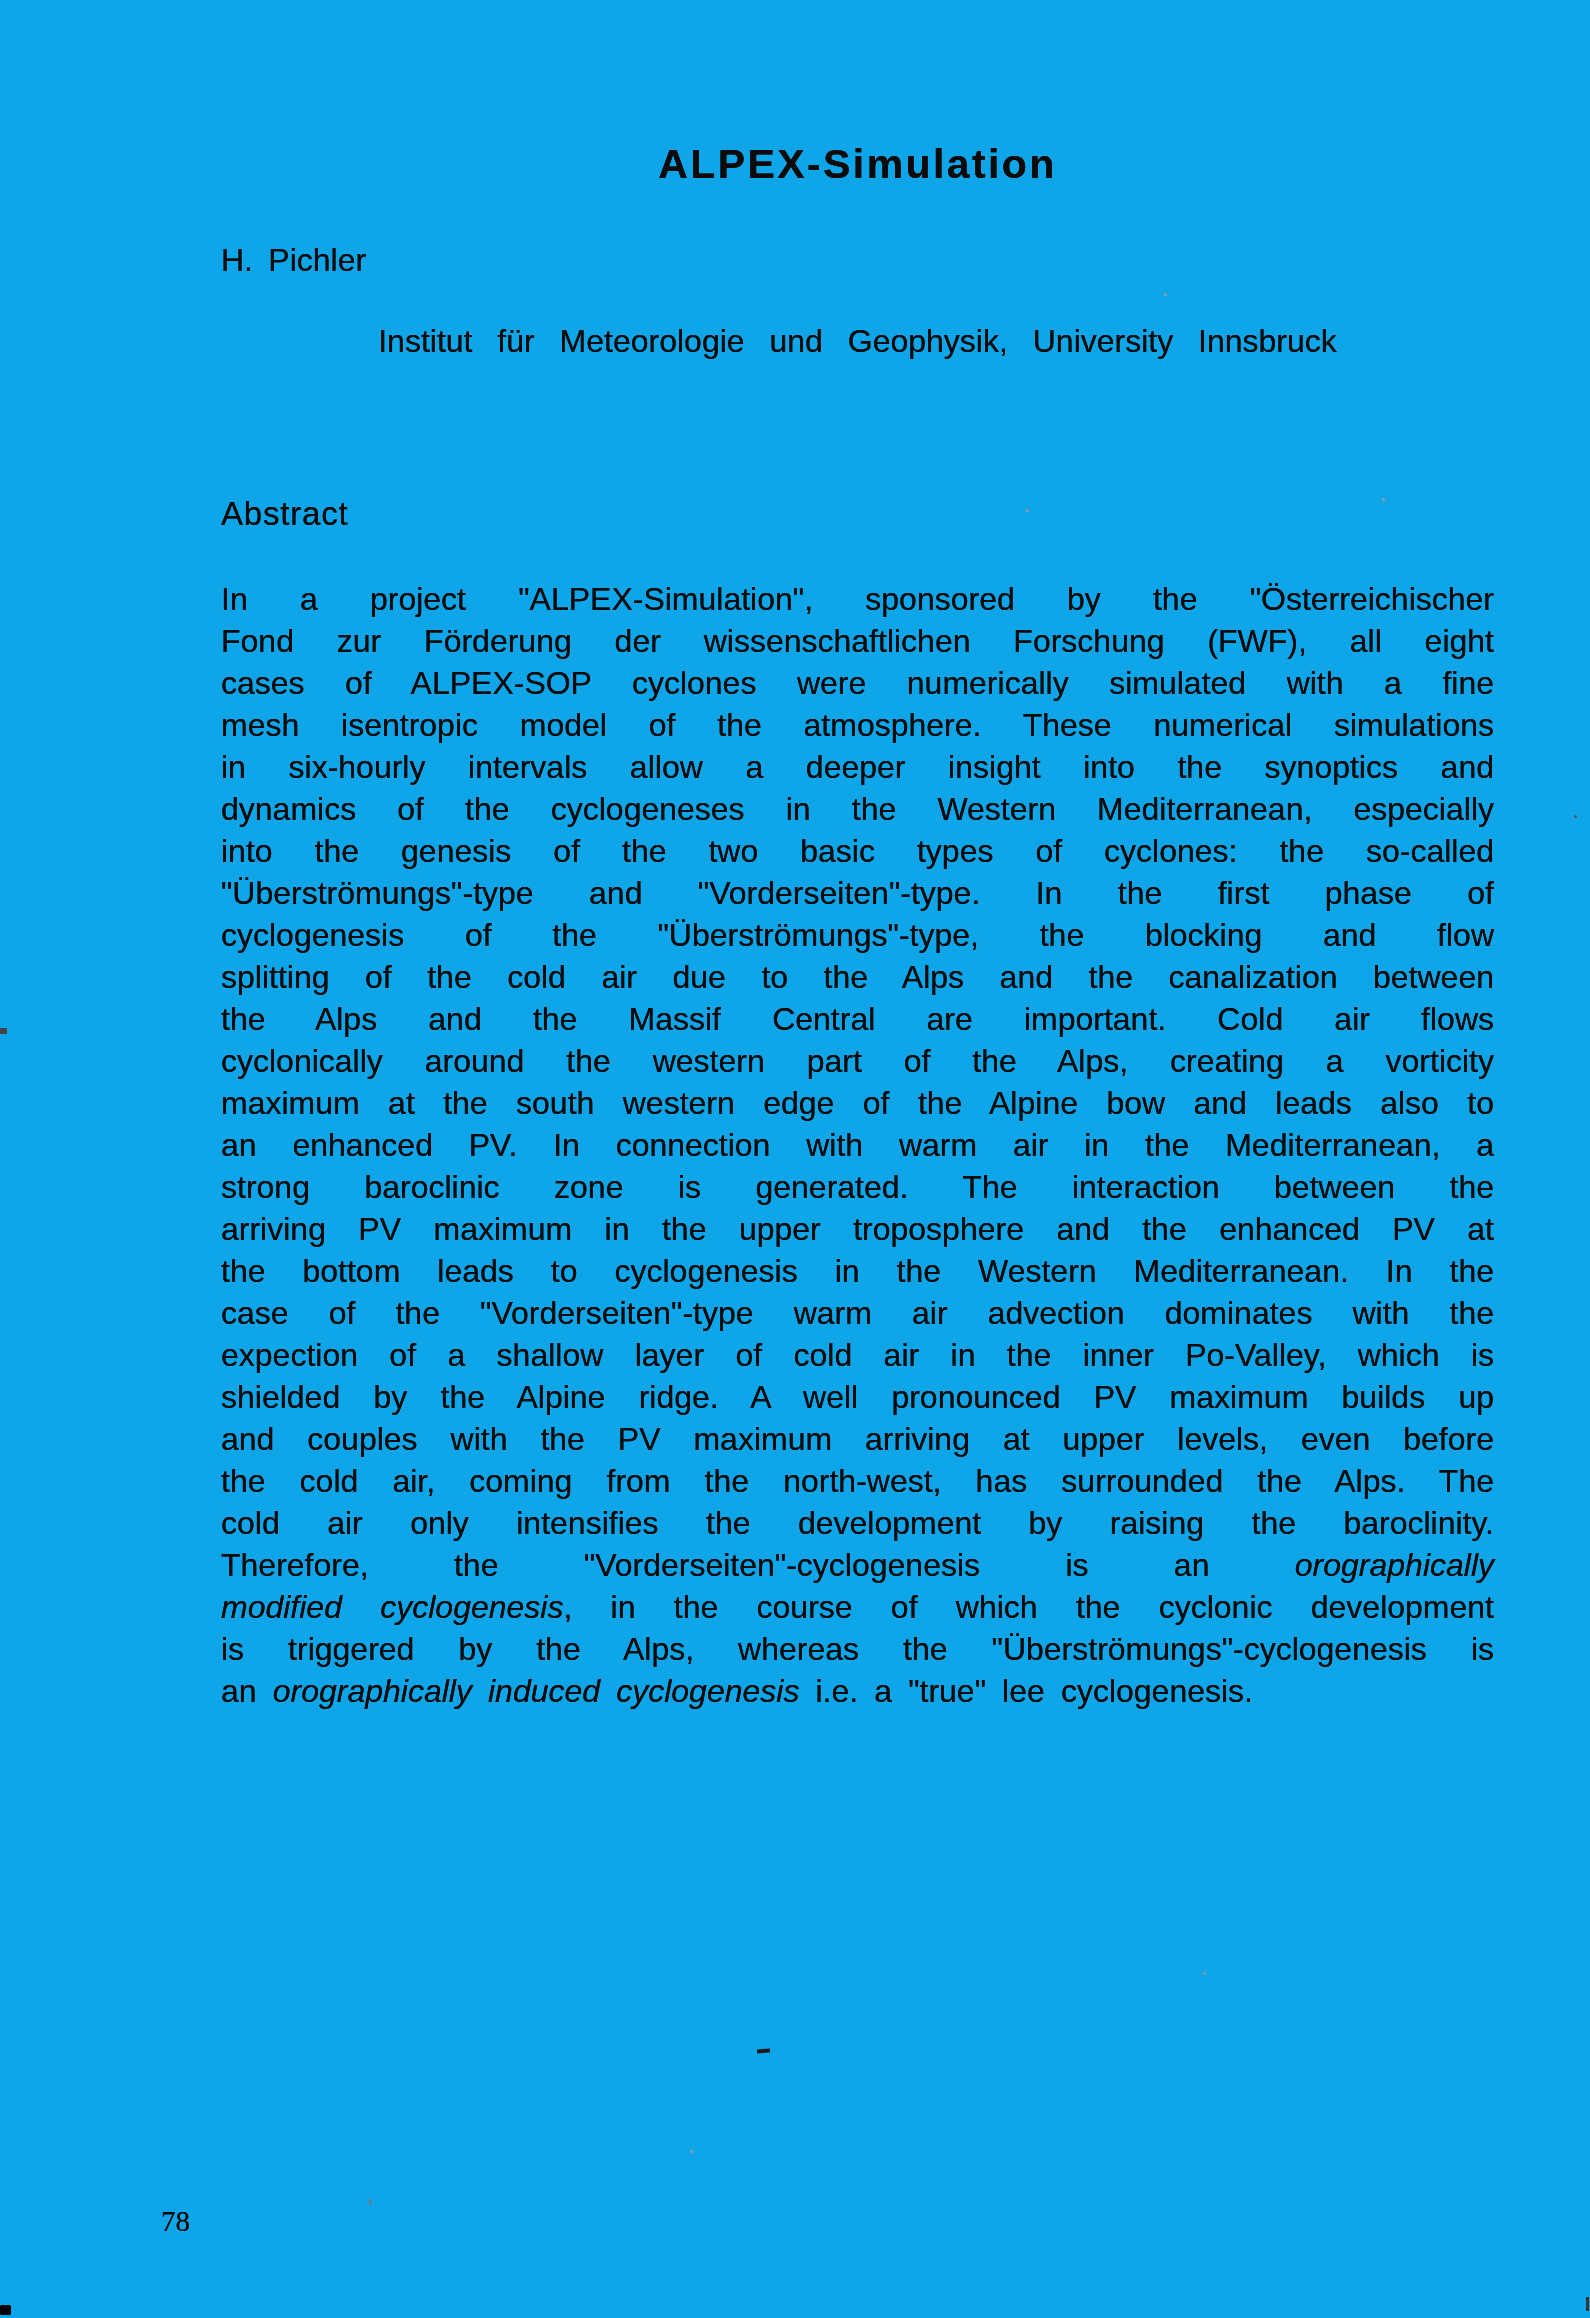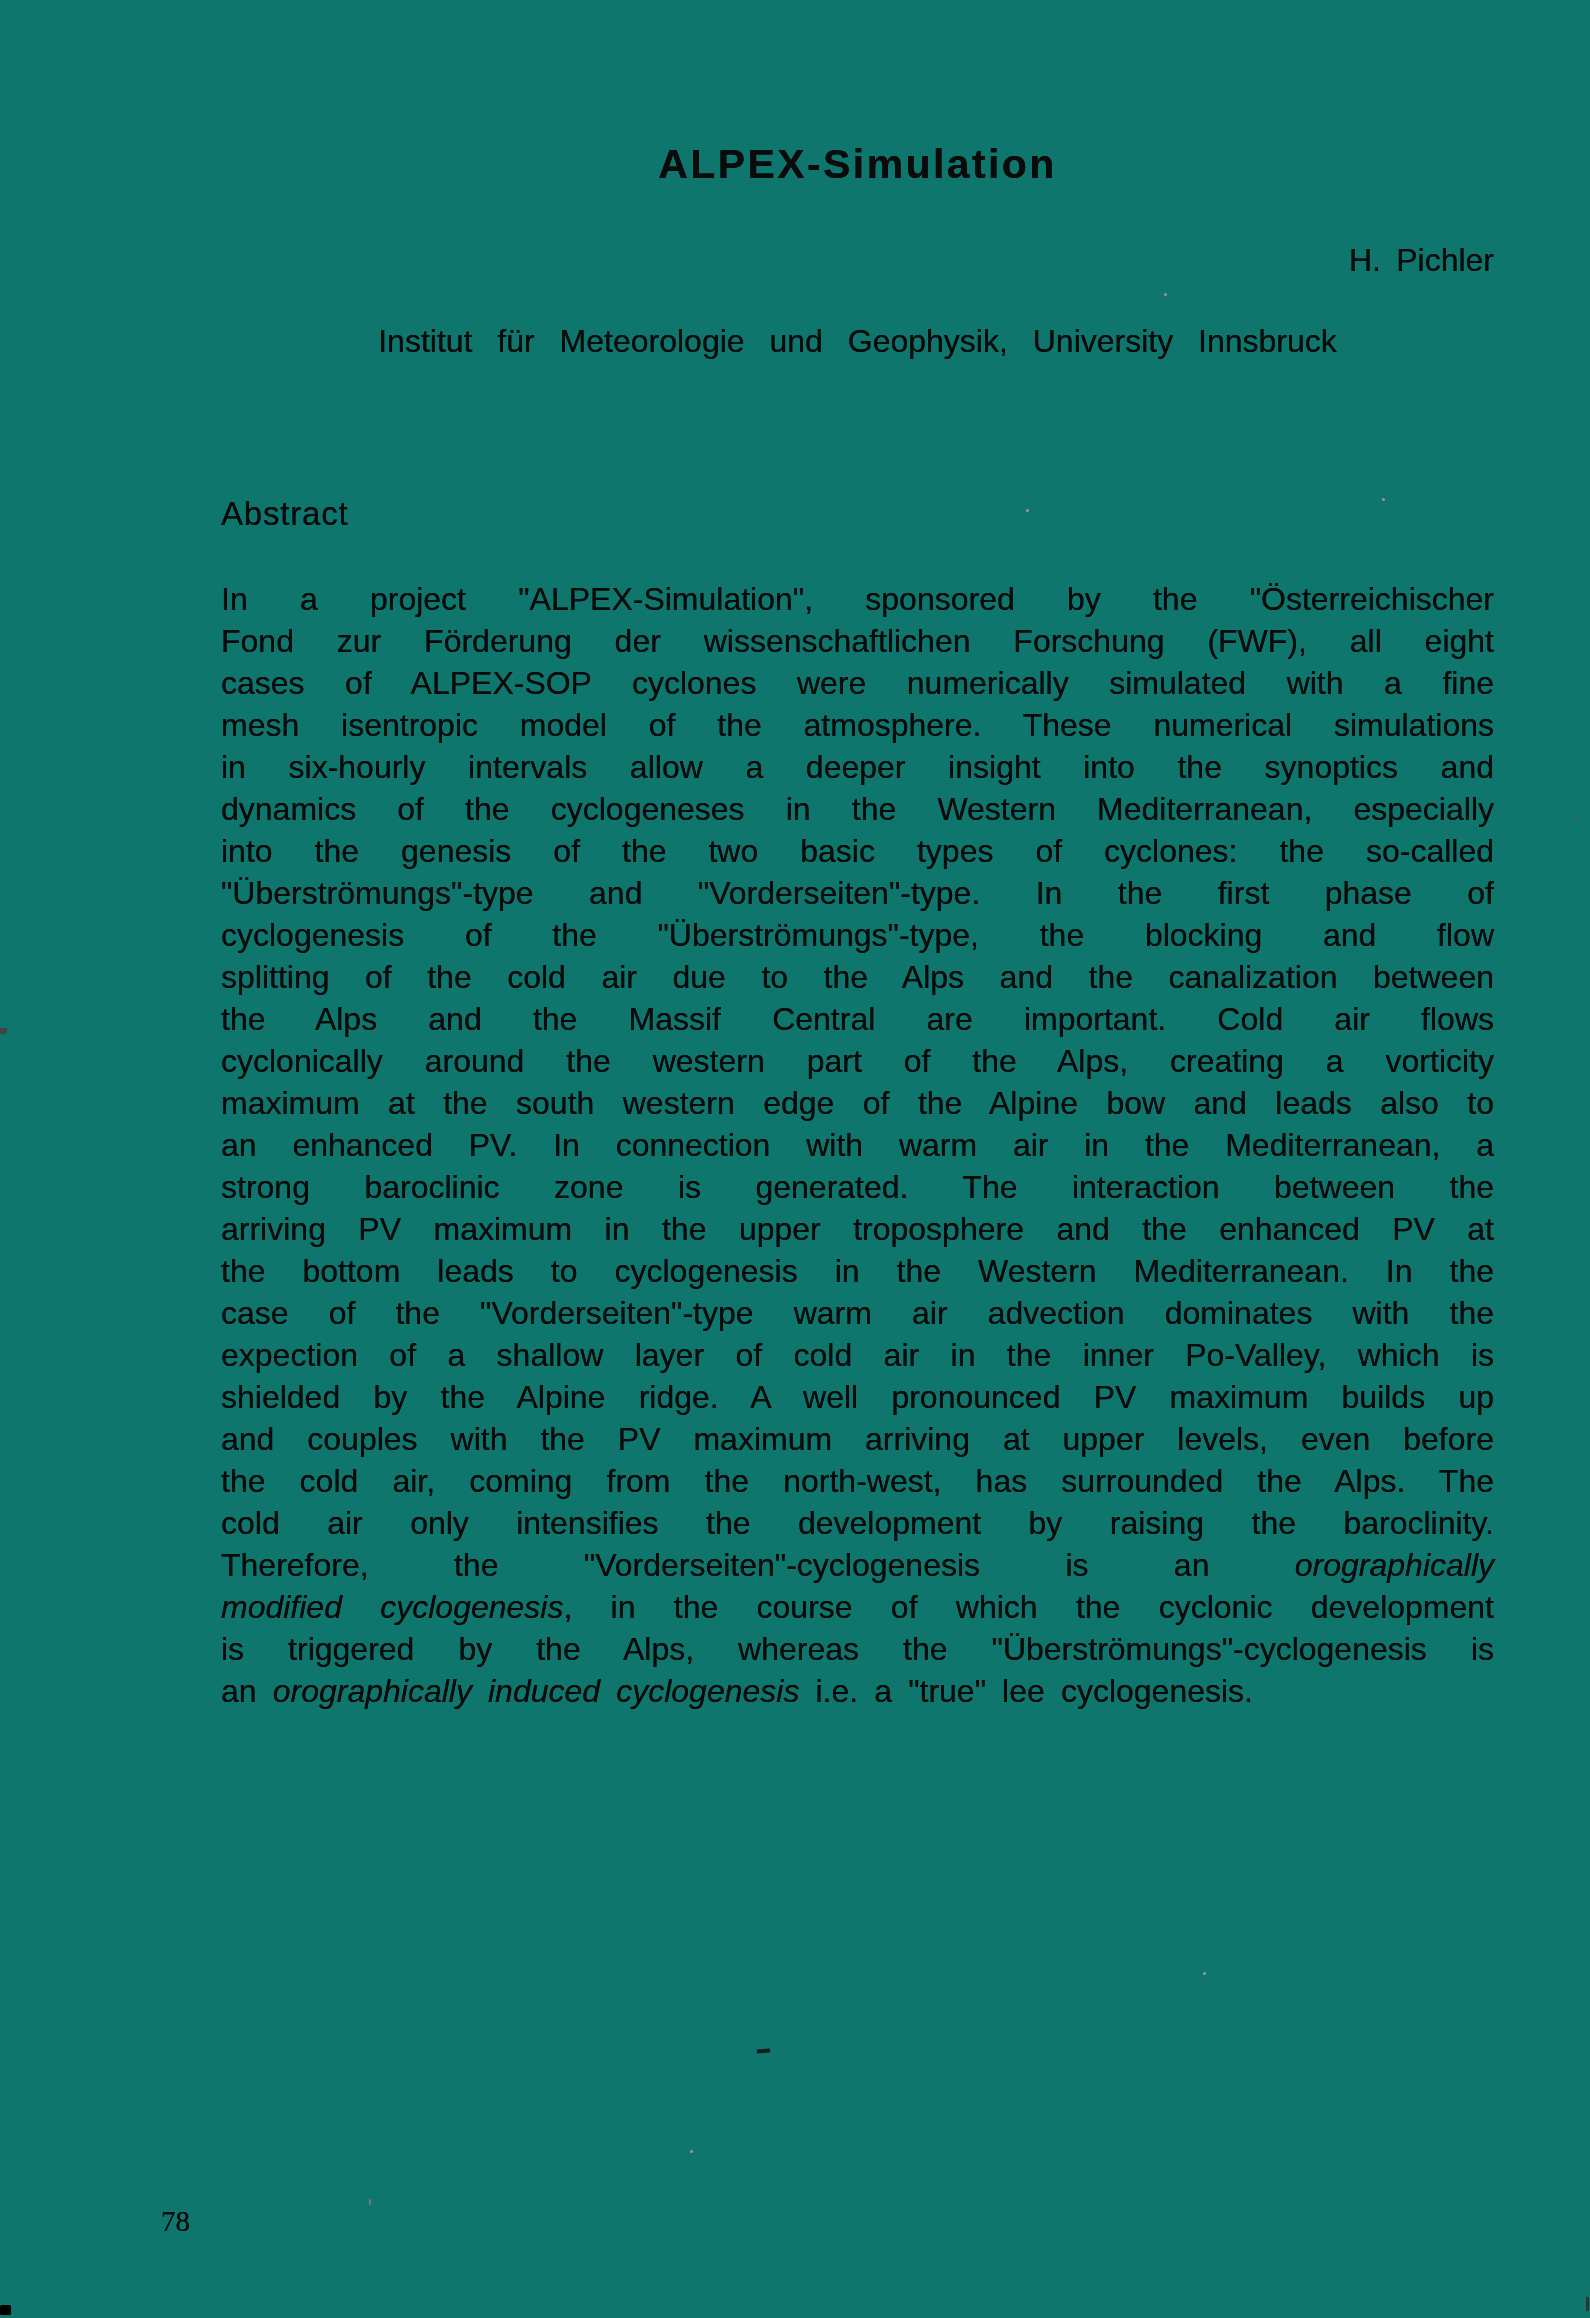--- a/index.html
+++ b/index.html
@@ -11,42 +11,42 @@
     width: 1591px;
     height: 2319px;
     position: relative;
     font-family: "Liberation Sans", "DejaVu Sans", sans-serif;
     color: #0b0b0b;
     overflow: hidden;
   }
   .page {
     position: absolute;
     inset: 0;
-    background: #0f766e;
+    background: #0ea5e9;
   }
   .ink {
     text-shadow: 0 0 0.5px currentColor; 
   }
   .title {
     position: absolute;
     left: 221px;
     top: 141px;
     width: 1273px;
     margin: 0;
     text-align: center;
     font-size: 41px;
     font-weight: 700;
     letter-spacing: 2.4px;
   }
   .author {
     position: absolute;
     left: 221px;
     top: 242px;
     width: 1273px;
-    text-align: right;
+    text-align: left;
     font-size: 32px;
     word-spacing: 6.4px;
   }
   .affiliation {
     position: absolute;
     left: 221px;
     top: 323px;
     width: 1273px;
     text-align: center;
     font-size: 32px;

